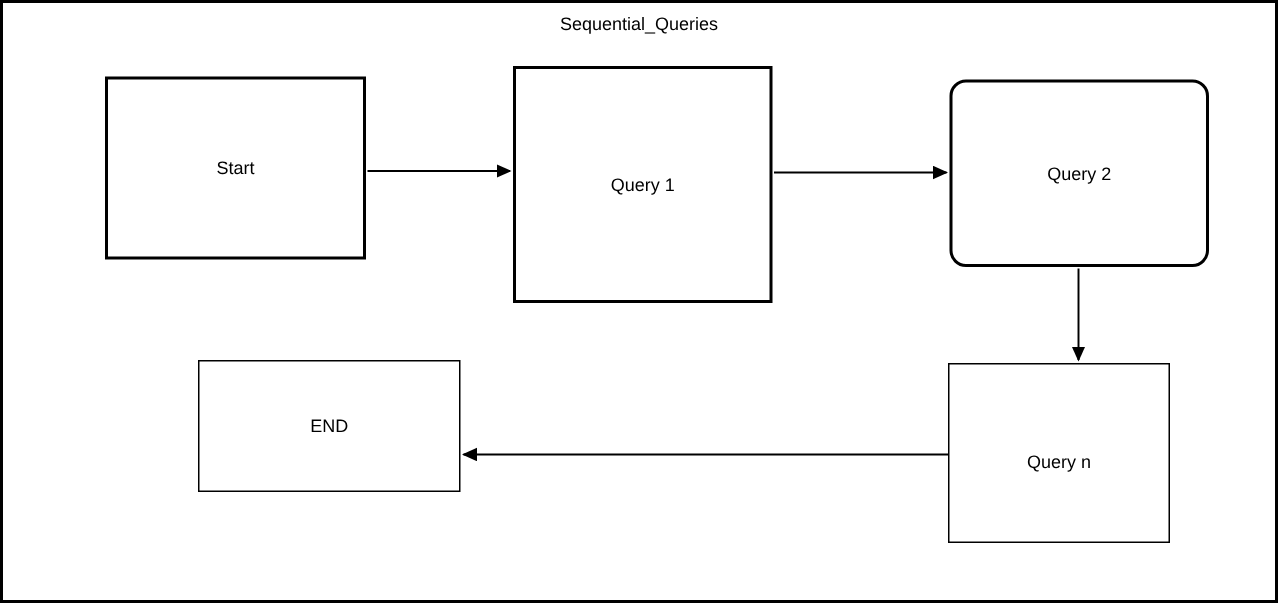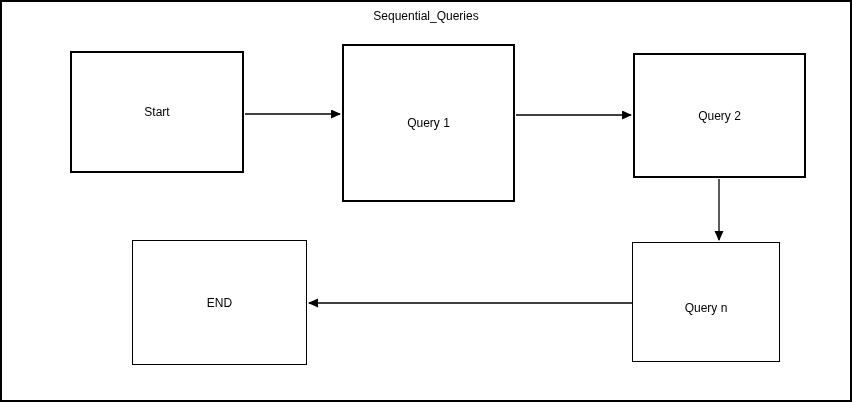--- a/index.html
+++ b/index.html
@@ -36,24 +36,24 @@
     justify-content: center;
     font-size: 12px;
     color: #000000;
     text-align: center;
   }
   .node.thick { border: 2px solid #000000; }
   .node.thin  { border: 1px solid #000000; }
 
   .node-start  { left: 68px;  top: 49px;  width: 174px; height: 122px; }
   .node-query1 { left: 340px; top: 42px;  width: 173px; height: 158px; }
-  .node-query2 { left: 631px; top: 51px;  width: 173px; height: 125px; }
+  .node-query2 { left: 631px; top: 51px;  width: 173px; height: 125px; border-radius: 11px; }
   .node-queryn { left: 630px; top: 240px; width: 148px; height: 120px; }
   .node-queryn .node-label { position: relative; top: 6px; }
-  .node-end    { left: 130px; top: 238px; width: 175px; height: 125px; }
+  .node-end    { left: 130px; top: 238px; width: 175px; height: 88px; }
 
   .edges-layer {
     position: absolute;
     left: 0;
     top: 0;
     width: 852px;
     height: 402px;
     pointer-events: none;
   }
 </style>

